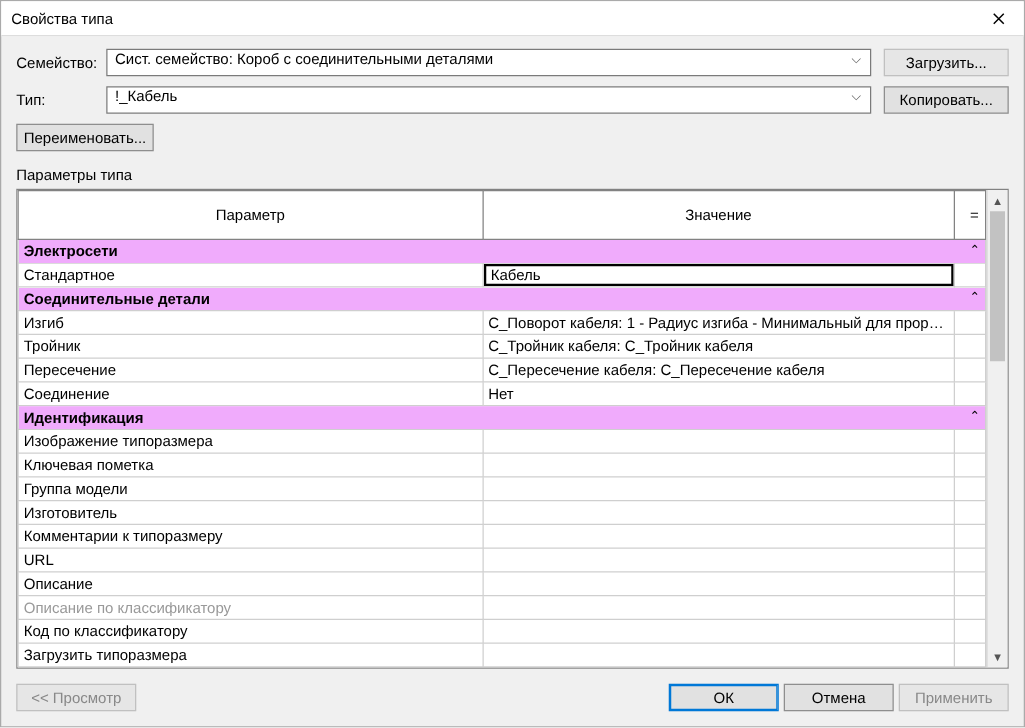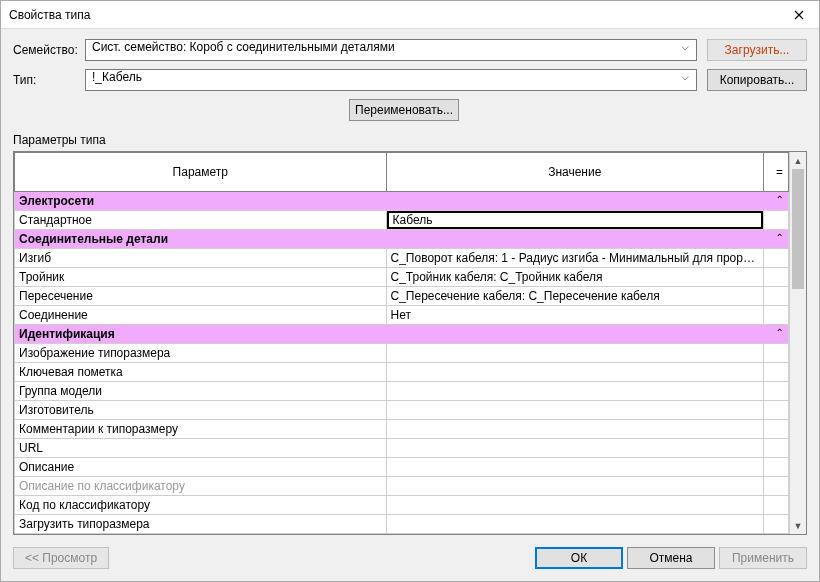--- a/index.html
+++ b/index.html
@@ -7,22 +7,22 @@
   .window { width: 820px; height: 582px; background: #f0f0f0; display: flex; flex-direction: column; border: 1px solid #aaa; }
   .titlebar { height: 28px; background: #fff; display: flex; align-items: center; justify-content: space-between; padding: 0 0 0 8px; border-bottom: 1px solid #ddd; }
   .titlebar .title { font-size: 12px; }
   .titlebar .close { width: 40px; height: 28px; display: flex; align-items: center; justify-content: center; cursor: pointer; }
   .content { flex: 1; padding: 10px 12px 0 12px; display: flex; flex-direction: column; }
   .form-row { display: flex; align-items: center; margin-bottom: 8px; }
   .form-row label { width: 72px; }
   .form-row .combo { flex: 1; height: 22px; border: 1px solid #7a7a7a; background: #fff; display: flex; align-items: center; justify-content: space-between; padding: 0 4px 6px 6px; margin-right: 10px; }
   .combo .chev { font-size: 10px; color: #555; width: 14px; text-align: center; }
   .btn { width: 100px; height: 22px; border: 1px solid #8e8e8e; background: #e1e1e1; display: flex; align-items: center; justify-content: center; cursor: pointer; }
-  .btn.disabled { color: #c2410c; background: #e6e6e6; border-color: #c0c0c0; cursor: default; }
-  .btn-row-right { display: flex; justify-content: center; margin-bottom: 8px; padding-right: 12px; }
+  .btn.disabled { color: #000000; background: #e6e6e6; border-color: #c0c0c0; cursor: default; }
+  .btn-row-right { display: flex; justify-content: flex-start; margin-bottom: 8px; padding-right: 12px; }
   .params-label { margin: 4px 0 4px 0; }
   .table-wrap { flex: 1; display: flex; border: 1px solid #828282; background: #fff; position: relative; overflow: hidden; }
   .table-body { flex: 1; overflow: hidden; }
   .scrollbar { width: 17px; background: #f0f0f0; border-left: 1px solid #cfcfcf; display: flex; flex-direction: column; align-items: center; }
   .scrollbar .arrow { width: 17px; height: 17px; display: flex; align-items: center; justify-content: center; font-size: 9px; color: #555; }
   .scrollbar .track { flex: 1; width: 100%; position: relative; }
   .scrollbar .thumb { position: absolute; top: 0; left: 2px; right: 2px; height: 120px; background: #c2c2c2; }
   table { width: 100%; border-collapse: collapse; table-layout: fixed; }
   thead th { background: #fff; border: 1px solid #828282; height: 22px; font-weight: normal; text-align: center; padding: 12px; }
   thead th.eq { width: 18px; }

